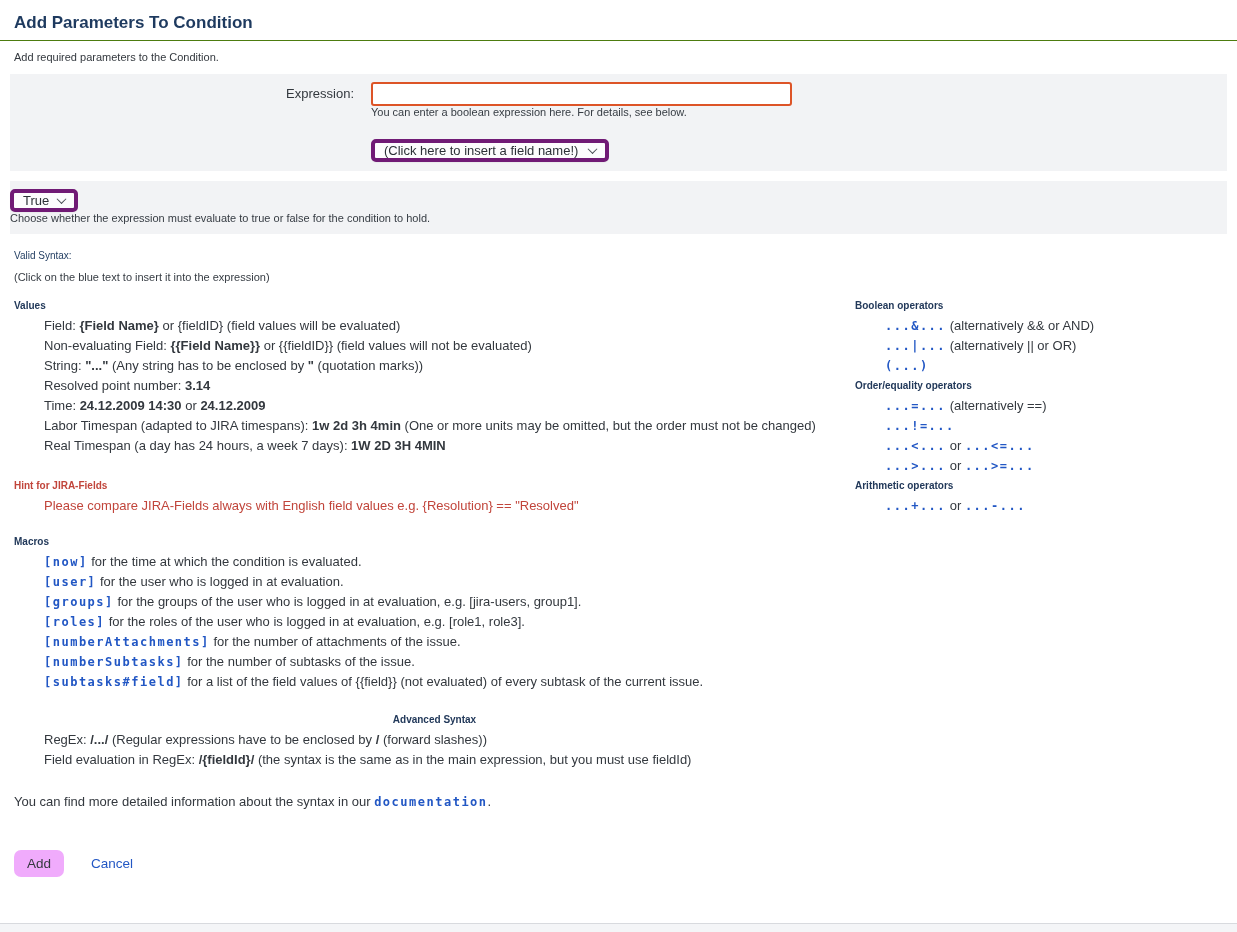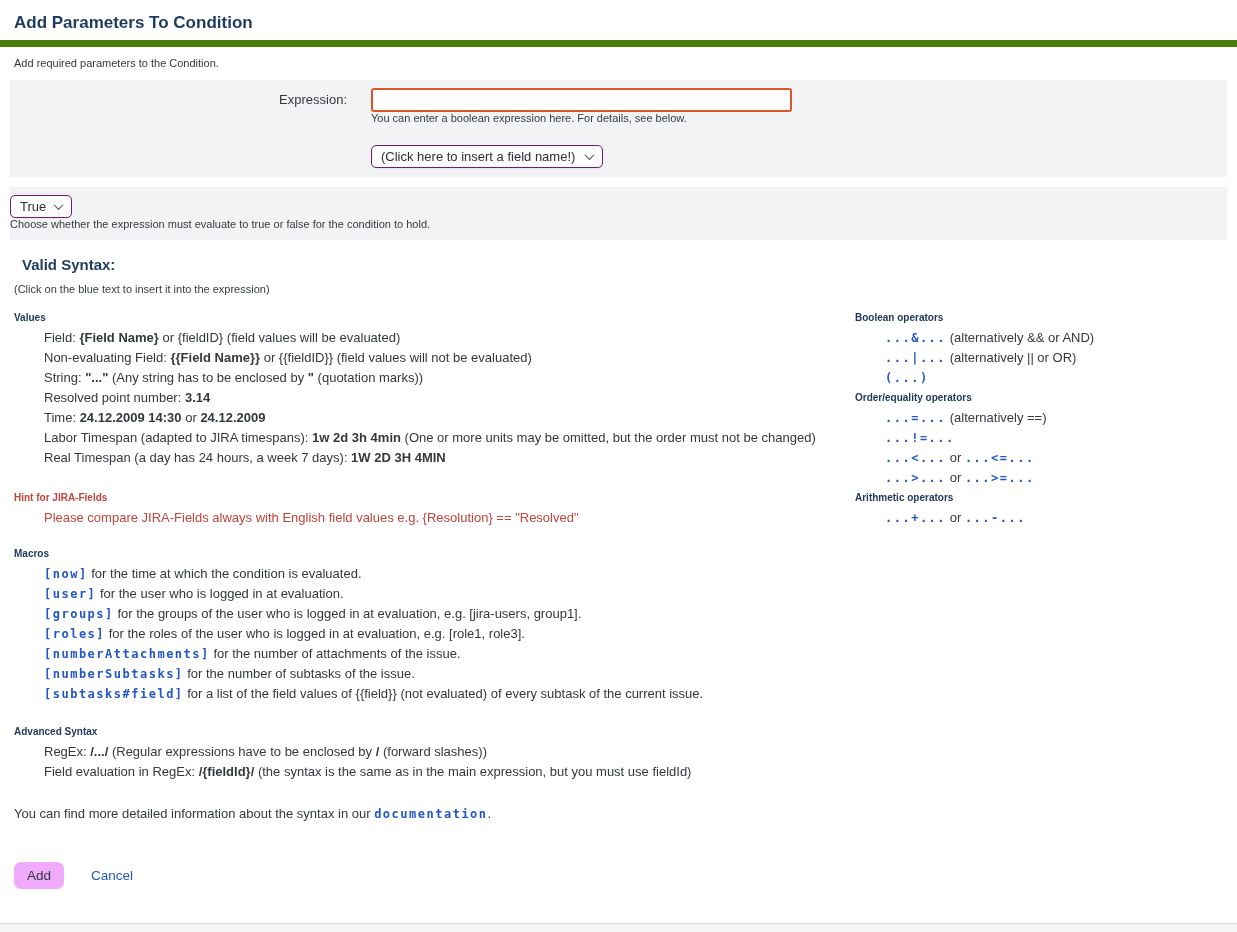--- a/index.html
+++ b/index.html
@@ -6,58 +6,58 @@
   html, body { margin: 0; padding: 0; }
   body {
     width: 1237px; height: 932px;
     background: #ffffff;
     font-family: "Liberation Sans", sans-serif;
     font-size: 13px;
     color: #33383e;
     position: relative;
     overflow: hidden;
   }
-  .title-wrap { padding: 13px 14px 7px; border-bottom: 7px solid #4d7c0f; }
+  .title-wrap { padding: 13px 14px 7px; border-bottom: 1px solid #4d7c0f; }
   .title-wrap h1 { margin: 0; font-size: 17px; font-weight: bold; color: #1e3a5f; line-height: 20px; }
   .subtitle { padding: 10px 14px 0; font-size: 11px; color: #33383e; }
 
   .panel { margin: 11px 10px 0; background: #f2f3f5; padding: 8px 0 9px; }
   .panel-2 { margin-top: 10px; }
 
   .form-row { display: flex; align-items: flex-start; }
-  .form-label { width: 361px; text-align: right; padding-right: 24px; padding-top: 4px; color: #33383e; }
+  .form-label { width: 361px; text-align: right; padding-right: 17px; padding-top: 4px; color: #33383e; }
   .form-control { flex: 1; }
 
   .expression-input {
     width: 421px; height: 24px;
     border: 2px solid #dd5427; border-radius: 3px;
     background: #ffffff; padding: 1px 5px;
     font-family: "Liberation Sans", sans-serif; font-size: 13px; color: #33383e;
     outline: none;
   }
   .field-hint { font-size: 11px; color: #363c43; margin-top: 0; line-height: 13px; }
 
   .select-box {
     display: inline-flex; align-items: center;
-    border: 1px solid #701a75; border-radius: 5px;
+    border: 4px solid #701a75; border-radius: 5px;
     background: #fcfcfd; padding: 3px 9px;
     color: #2c3137; cursor: default; height: 23px;
     box-shadow: 0 1px 1px rgba(0,0,0,0.04);
   }
   .field-select { margin-top: 20px; }
   .chevron {
     display: inline-block; width: 7px; height: 7px;
     border-left: 1.6px solid #4a4f55; border-bottom: 1.6px solid #4a4f55;
     transform: rotate(-45deg) translate(1px,-1px);
     margin-left: 11px;
   }
   .evaluate-select .chevron { margin-left: 9px; }
 
   .syntax-section { padding: 0 14px; }
-  .syntax-section h2 { margin: 16px 8px 0; font-size: 15px; font-weight: bold; color: #1e3a5f; }
+  .syntax-section h2 { margin: 16px 0 0; font-size: 10px; font-weight: normal; color: #1e3a5f; }
   .syntax-note { font-size: 11px; margin: 10px 0 13px; color: #363c43; }
 
   .syntax-columns { display: flex; }
   .col-left { width: 841px; }
   .col-right { flex: 1; }
 
   .syntax-columns h3 { margin: 0; font-size: 10px; font-weight: bold; color: #22395a; line-height: 20px; }
   .syntax-line { margin-left: 30px; line-height: 20px; }
   .syntax-list .syntax-line { margin-left: 30px; }
 
@@ -65,21 +65,21 @@
   .run-b { color: #33383e; font-weight: bold; }
   .run-m {
     color: #2257c4; font-weight: bold;
     font-family: "DejaVu Sans Mono", monospace;
     font-size: 12px; letter-spacing: 1.5px;
     cursor: pointer;
   }
   .hint-heading { color: #c1453b !important; margin-top: 20px !important; }
   .hint-line { color: #c1453b; }
   .mt-macros { margin-top: 16px !important; }
-  .mt-advanced { margin-top: 18px !important; }
+  .mt-advanced { margin-top: 18px !important; text-align: center; }
   .docs-line { margin-top: 22px; line-height: 20px; }
 
   .actions { padding: 0 14px; margin-top: 38px; display: flex; align-items: center; }
   .btn-add {
     background: #f0abfc; border: none; border-radius: 7px;
     padding: 6px 13px; font-family: "Liberation Sans", sans-serif;
     font-size: 13.5px; color: #33383e; cursor: pointer;
   }
   .cancel-link { color: #2257c4; margin-left: 27px; font-size: 13.5px; cursor: pointer; text-decoration: none; }
 

